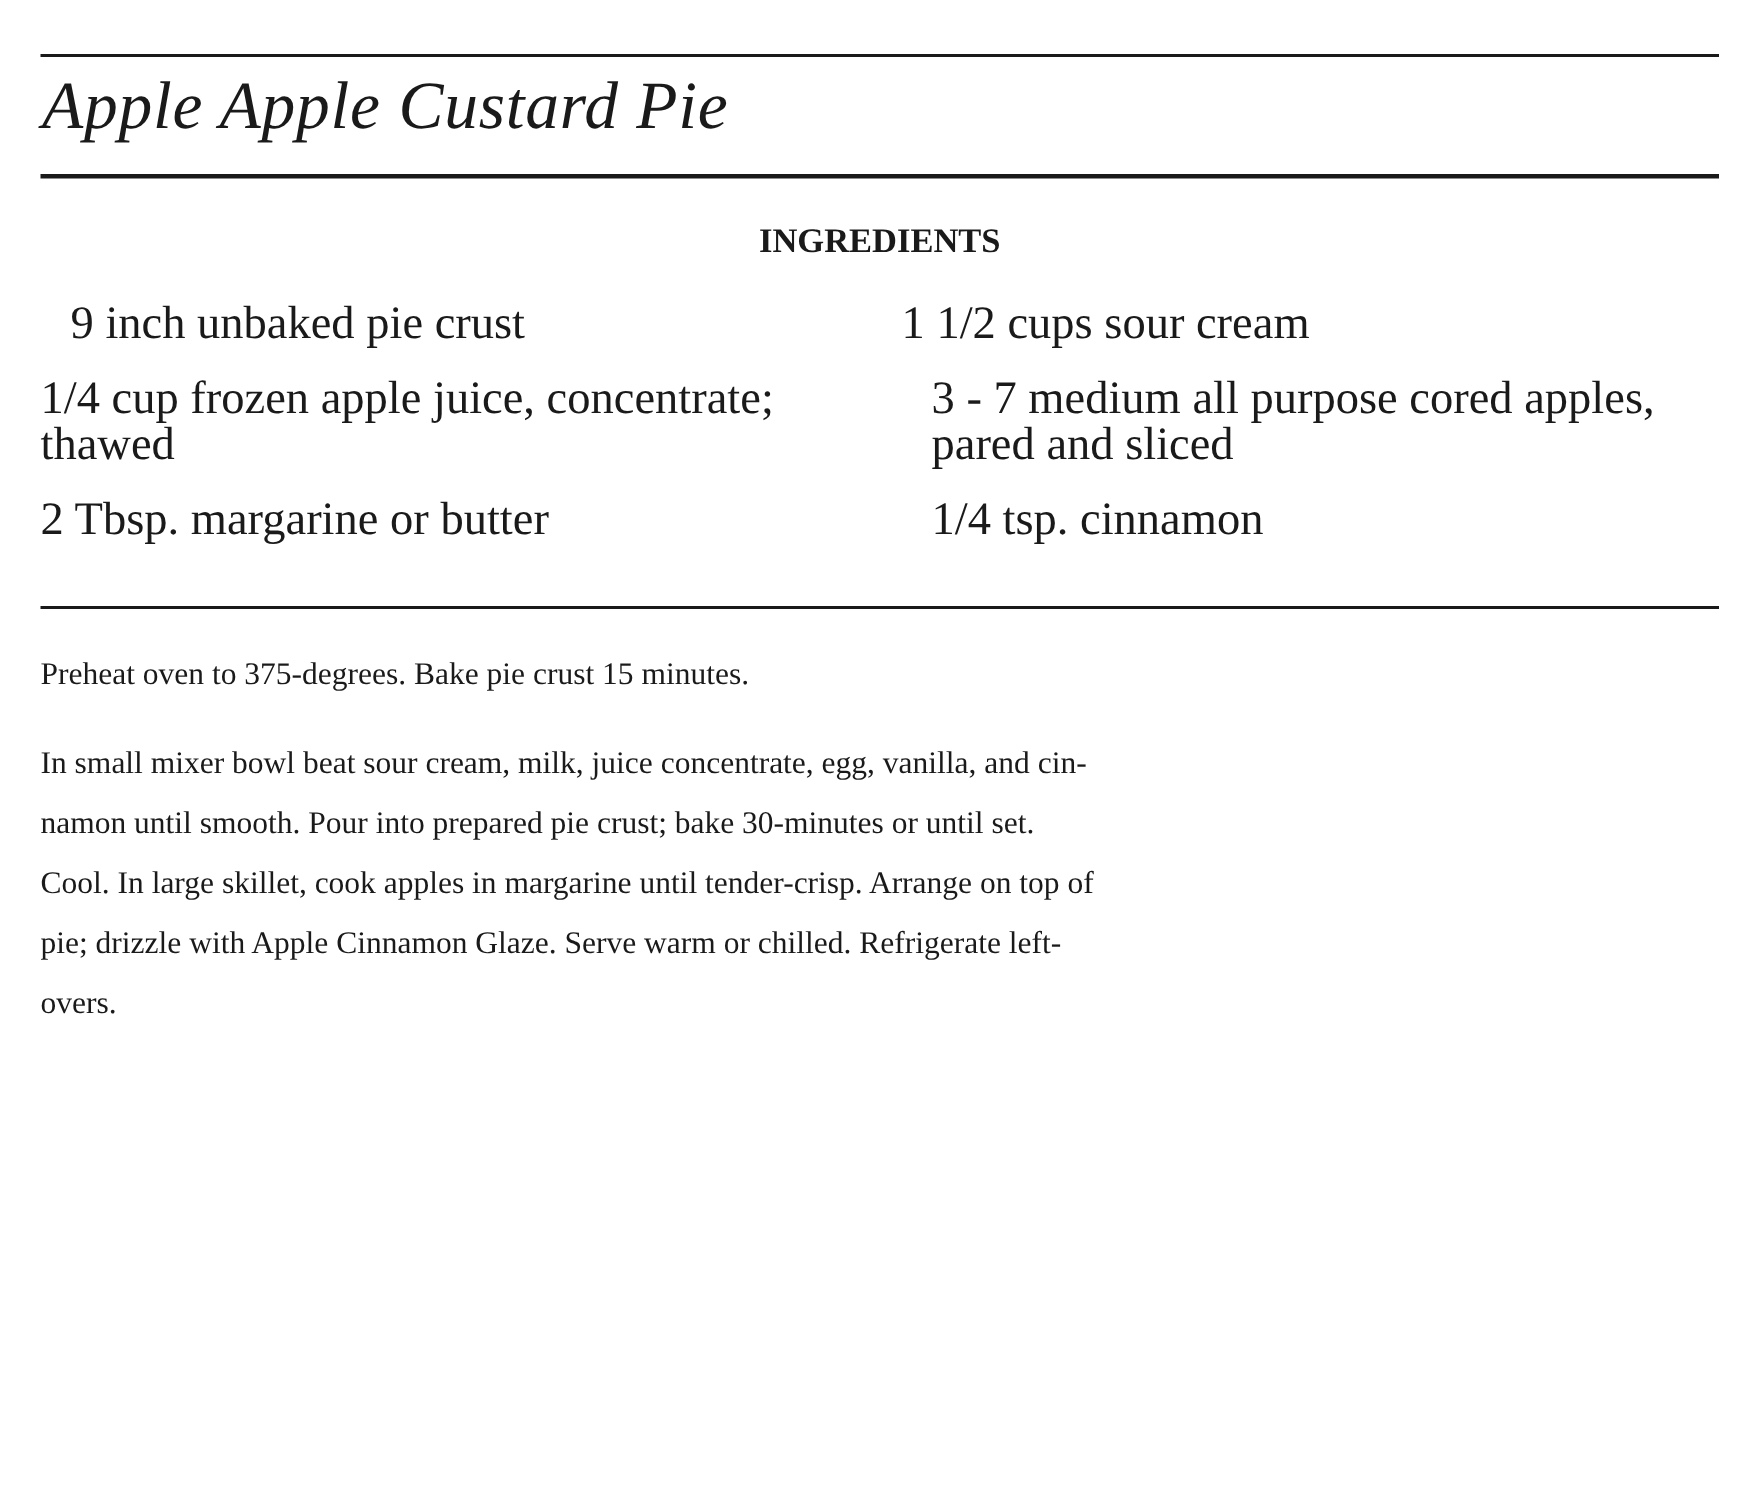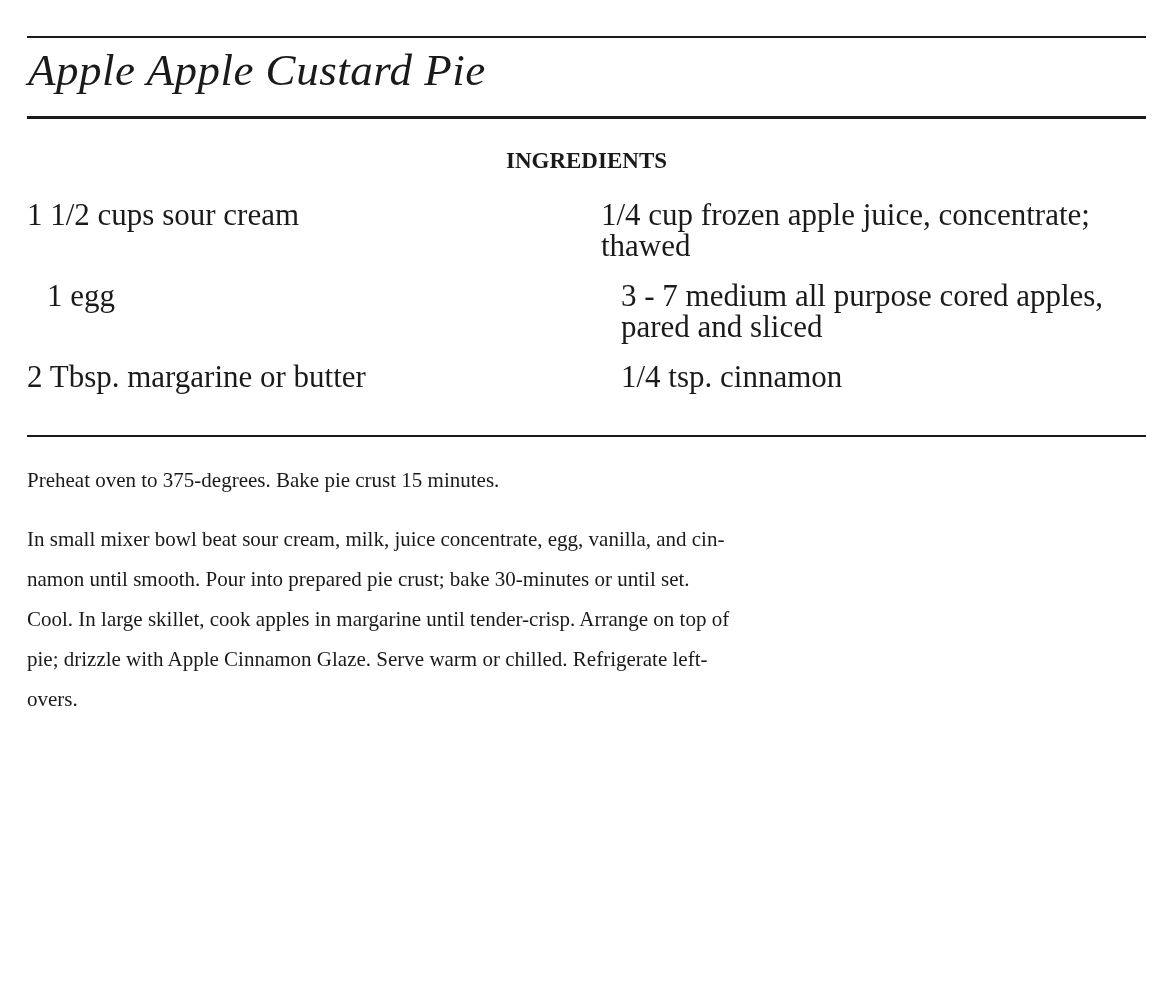--- a/index.html
+++ b/index.html
@@ -65,26 +65,26 @@
 
   <div class="rule thin"></div>
 
   <h1 class="title">Apple Apple Custard Pie</h1>
 
   <div class="rule thick"></div>
 
   <h2 class="ingredients-heading">INGREDIENTS</h2>
 
   <div class="ingredients-grid">
+    <div class="ingredient-cell left">9 inch unbaked pie crust</div>
     <div class="ingredient-cell right">1 1/2 cups sour cream</div>
 
     <div class="ingredient-cell right">1/4 cup frozen apple juice, concentrate;
 thawed</div>
 
-    <div class="ingredient-cell left">1 egg</div>
 
     <div class="ingredient-cell left">3 - 7 medium all purpose cored apples,
 pared and sliced</div>
     <div class="ingredient-cell right">2 Tbsp. margarine or butter</div>
 
     <div class="ingredient-cell left">1/4 tsp. cinnamon</div>
     <div class="ingredient-cell right"></div>
   </div>
 
   <div class="rule medium"></div>

